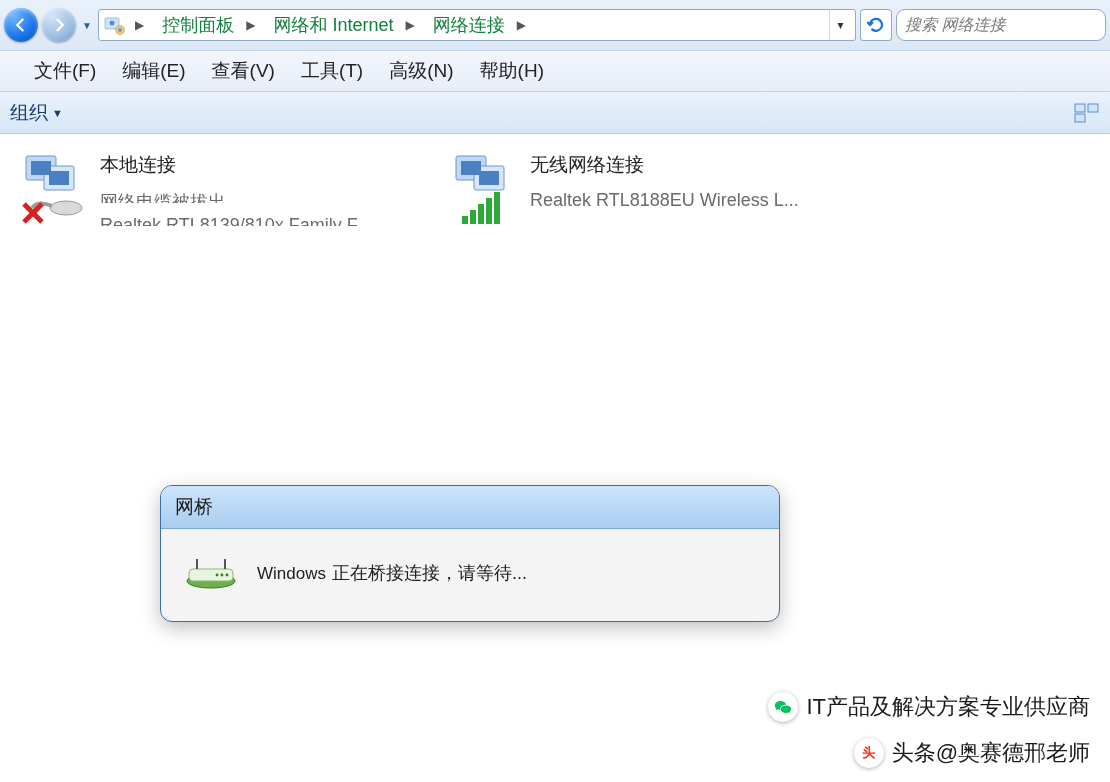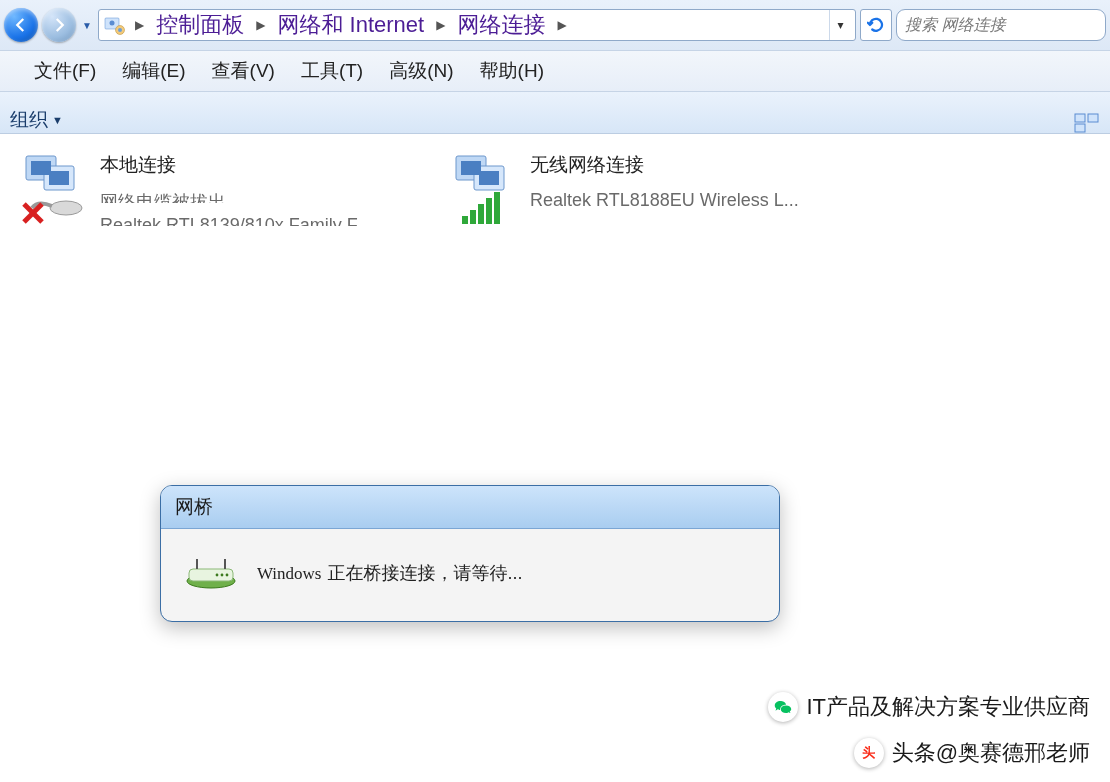--- a/index.html
+++ b/index.html
@@ -5,51 +5,51 @@
   * { margin: 0; padding: 0; box-sizing: border-box; font-family: "Microsoft YaHei", "Segoe UI", Tahoma, sans-serif; }
   body { width: 1110px; height: 782px; background: #fff; overflow: hidden; position: relative; }
 
   
   .nav-row { display: flex; align-items: center; height: 50px; padding: 6px 4px 6px 4px; gap: 4px; background: linear-gradient(#e9f1fb,#dde8f6); }
   .nav-btn { width: 34px; height: 34px; border-radius: 50%; background: radial-gradient(circle at 30% 25%, #6fb8ff 0%, #1a73e8 60%, #0b4da2 100%); box-shadow: inset 0 2px 4px rgba(255,255,255,.5), 0 1px 2px rgba(0,0,0,.3); display:flex;align-items:center;justify-content:center;color:#fff; cursor:pointer;}
   .nav-btn.disabled { background: radial-gradient(circle at 30% 25%, #d4e5f9 0%, #9bbde0 60%, #6f93b9 100%); }
   .dd-arrow { width:14px; display:flex;align-items:center;justify-content:center; color:#2a5ca8; font-size:10px;}
   .address-bar { flex:1; height:32px; border:1px solid #8fa9c9; background:#fff; border-radius:3px; display:flex; align-items:center; padding:0 4px; gap:4px;}
   .loc-icon { width:24px;height:24px; display:flex;align-items:center;justify-content:center; }
-  .crumb { display:flex;align-items:center; height:100%; padding:0 4px; font-size:22px; color:#4c1d95; cursor:pointer;}
+  .crumb { display:flex;align-items:center; height:100%; padding:0 4px; font-size:18px; color:#15803d; cursor:pointer;margin-left:6px;}
   .sep { color:#555; font-size:12px; padding:0 4px;}
   .addr-dd { width:22px; text-align:center; color:#333; font-size:12px; border-left:1px solid #ccd9ea; height:100%; display:flex;align-items:center;justify-content:center;}
   .refresh-box { width:32px;height:32px;border:1px solid #8fa9c9;background:#fff;border-radius:3px;display:flex;align-items:center;justify-content:center;color:#1a73e8;font-size:18px;font-weight:bold;}
   .search-box { width:210px;height:32px;border:1px solid #8fa9c9;background:#fff;border-radius:9px;display:flex;align-items:center;padding:0 8px;color:#7a7a7a;font-style:italic;font-size:16px;}
 
   
   .menubar { display:flex; gap:6px; height:42px; align-items:center; padding:0 24px; background:linear-gradient(#f2f6fb,#e7eef8); border-top:1px solid #c6d4e6; border-bottom:1px solid #c6d4e6;}
   .menuitem { font-size:19px; color:#222; padding:4px 10px; cursor:pointer;}
 
   
-  .toolbar { display:flex; align-items:flex-end; justify-content:space-between; height:42px; padding:0 10px; background:linear-gradient(#eaf2fc,#d7e6f7); border-bottom:1px solid #bccde2;}
+  .toolbar { display:flex; align-items:center; justify-content:space-between; height:42px; padding:0 10px; background:linear-gradient(#eaf2fc,#d7e6f7); border-bottom:1px solid #bccde2;}
   .tool-left { display:flex;align-items:center;gap:4px; font-size:19px;color:#1a3d6b; cursor:pointer;}
   .tool-right { display:flex;align-items:center;gap:10px;}
   .tool-icon { width:26px;height:20px; }
 
   
   .content { display:flex; gap:0; padding:10px 8px; flex-wrap:wrap;}
   .conn-item { width:430px; height:90px; display:flex; gap:10px; padding:8px 10px; cursor:pointer;}
   .conn-icon { width:72px; position:relative; flex-shrink:0;}
   .conn-text { display:flex;flex-direction:column; gap:12px; overflow:hidden;}
   .conn-title { font-size:19px; color:#222;}
   .conn-sub { font-size:18px; color:#6a6a6a; white-space:nowrap; overflow:hidden; text-overflow:ellipsis;}
 
   
   .dialog { position:absolute; left:160px; top:485px; width:620px; border:1px solid #3b6ea5; border-radius:12px; box-shadow:0 6px 20px rgba(0,0,0,.25); background:#f4f4f4; overflow:hidden;}
   .dlg-title { background:linear-gradient(#cde4fb,#a9cdf0); padding:8px 14px; font-size:19px; color:#1a1a1a; border-bottom:1px solid #7ba6d4;}
   .dlg-body { display:flex; align-items:center; gap:18px; padding:28px 22px 32px;}
   .router-icon { width:56px;height:32px; }
   .dlg-msg { font-size:18px; color:#222; font-family:"SimSun","宋体",serif;}
-  .dlg-msg .mono { font-family:Liberation Serif, serif; font-size:17px; margin-right:6px;}
+  .dlg-msg .mono { font-family:Liberation Sans, sans-serif; font-size:17px; margin-right:6px;}
 
   
   .wm { position:absolute; right:20px; color:#1a1a1a; font-size:22px; font-weight:500; display:flex;align-items:center;gap:8px;}
   .wm1 { bottom:60px;}
   .wm2 { bottom:14px;}
   .wm-ico { width:30px;height:30px;border-radius:50%;background:#fff;box-shadow:0 1px 4px rgba(0,0,0,.3);display:flex;align-items:center;justify-content:center;font-size:15px;color:#07c160;}
   .wm-ico.tt{ color:#fa2c19; font-size:13px; font-weight:bold;}
 </style>
 </head>
 <body>

